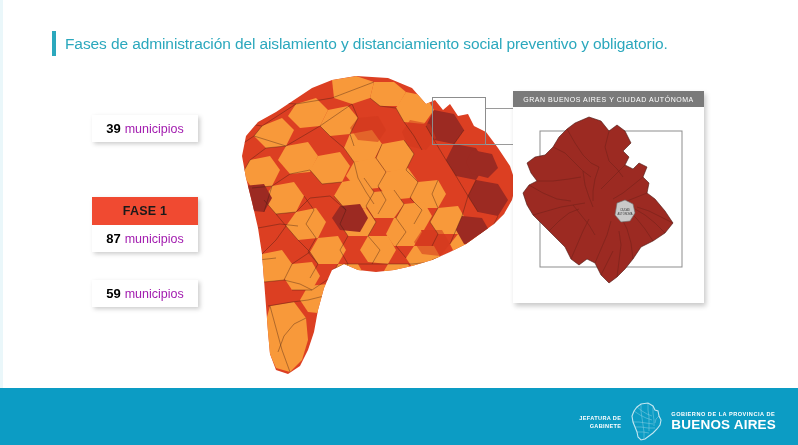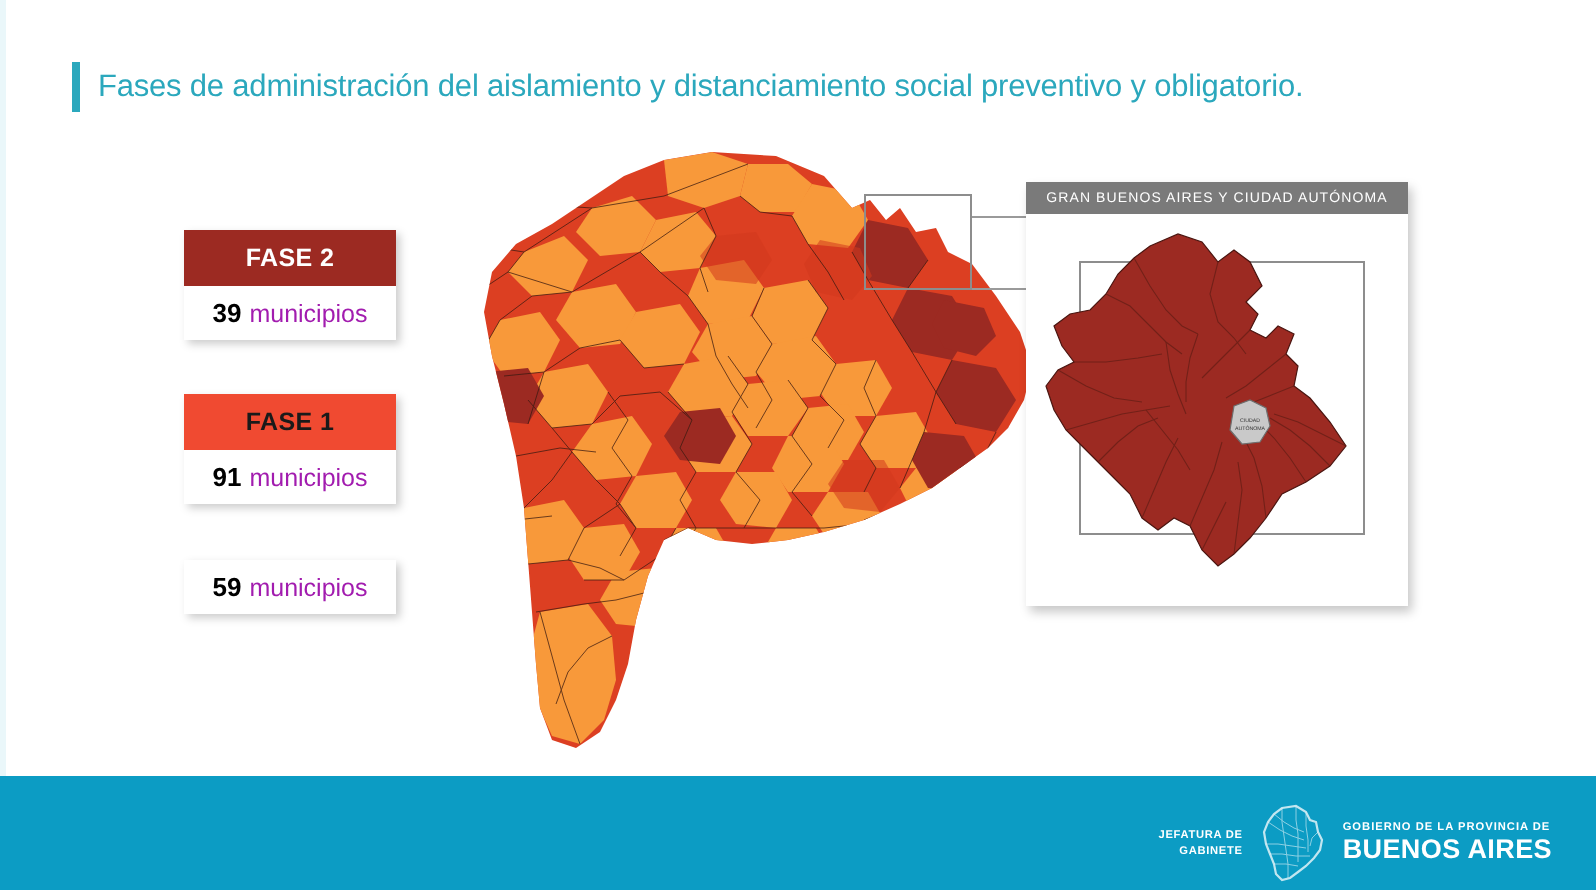--- a/index.html
+++ b/index.html
@@ -18,21 +18,21 @@
 
   
   .edge-strip {
     position: absolute; left: 0; top: 0;
     width: 3px; height: 389px;
     background: #eaf7fa;
   }
 
   
   #title-row {
-    position: absolute; left: 36px; top: 31px;
+    position: absolute; left: 52px; top: 31px;
     display: flex; align-items: center; gap: 9px;
   }
   #title-accent {
     width: 4px; height: 25px;
     background: #2BA8BD;
     flex: none;
   }
   #title-text {
     font-size: 15.5px;
     color: #2BA8BD;
@@ -160,31 +160,30 @@
 <div id="slide">
 
   <div class="edge-strip"></div>
 
   <div id="title-row">
     <div id="title-accent"></div>
     <div id="title-text">Fases de administración del aislamiento y distanciamiento social preventivo y obligatorio.</div>
   </div>
 
   <div class="legend-card" id="card-fase2">
-    <div class="legend-head fase2" style="background:#9C2A22">FASE 2</div>
     <div class="legend-body">
       <span class="legend-count">39</span>
       <span class="legend-unit">municipios</span>
     </div>
   </div>
 
   <div class="legend-card" id="card-fase3">
     <div class="legend-head" style="background:#F04A31">FASE 1</div>
     <div class="legend-body">
-      <span class="legend-count">91</span>
+      <span class="legend-count">87</span>
       <span class="legend-unit">municipios</span>
     </div>
   </div>
 
   <div class="legend-card" id="card-fase4">
     <div class="legend-body">
       <span class="legend-count">59</span>
       <span class="legend-unit">municipios</span>
     </div>
   </div>

